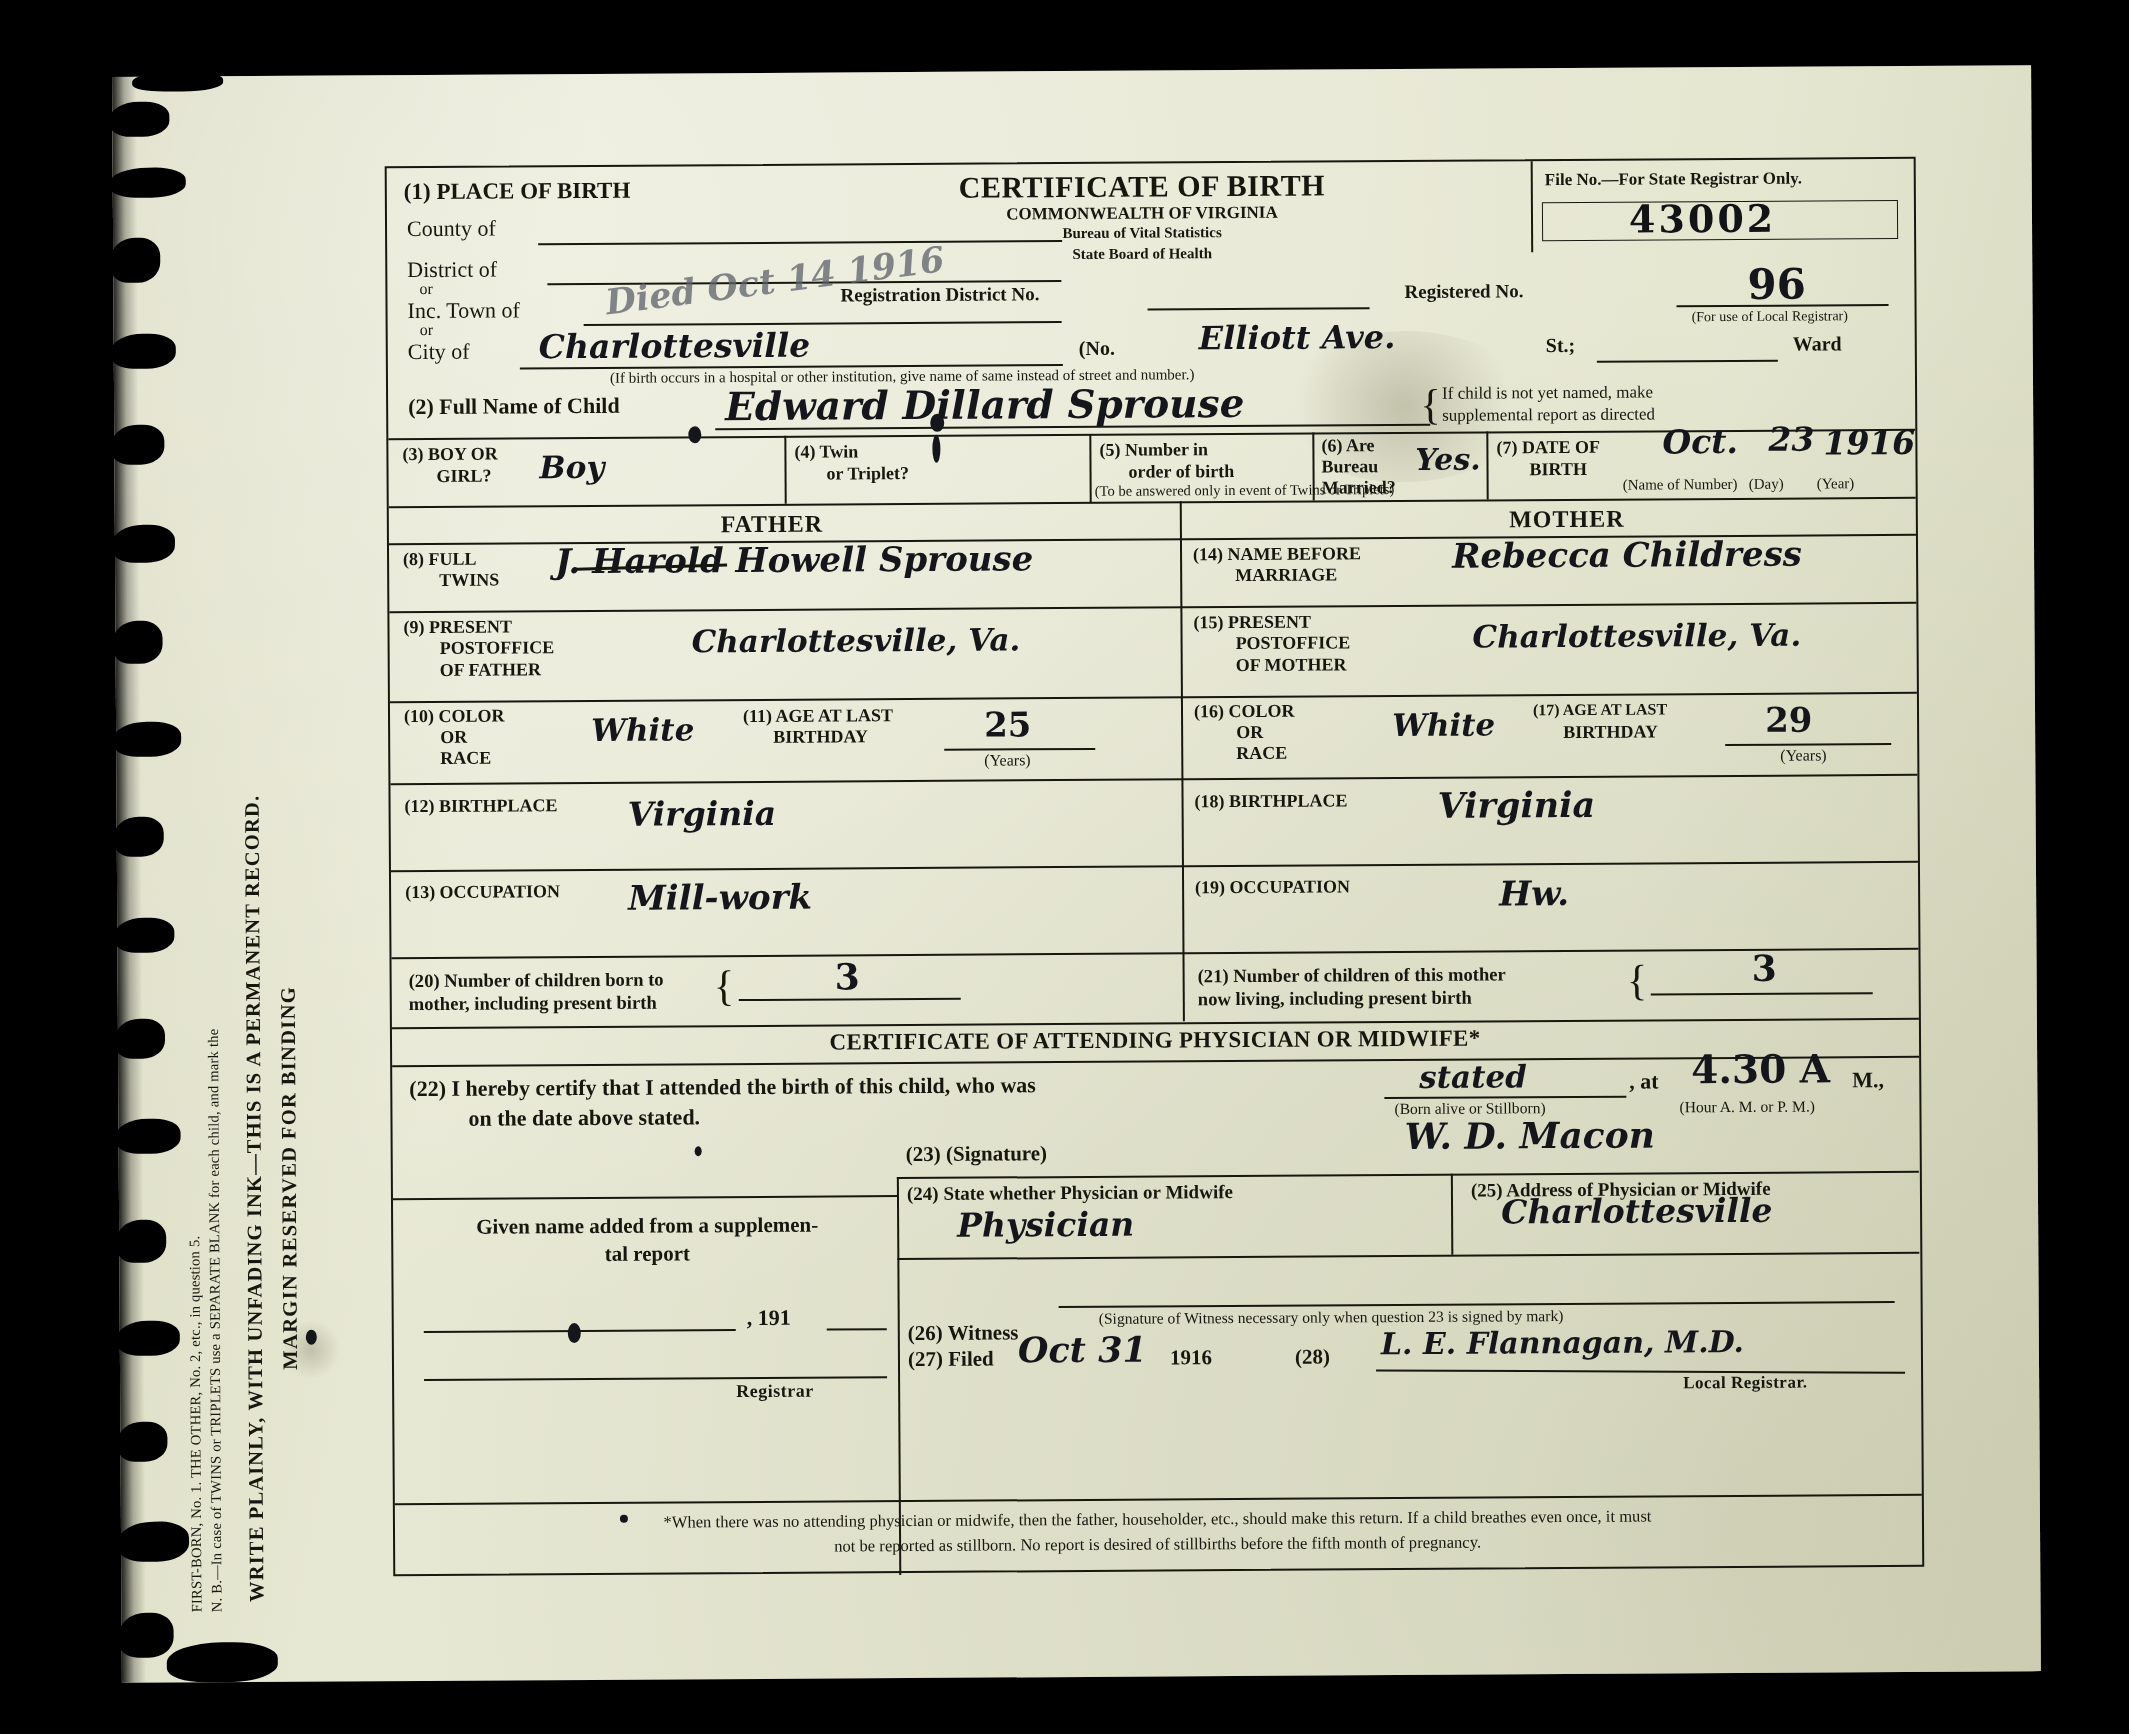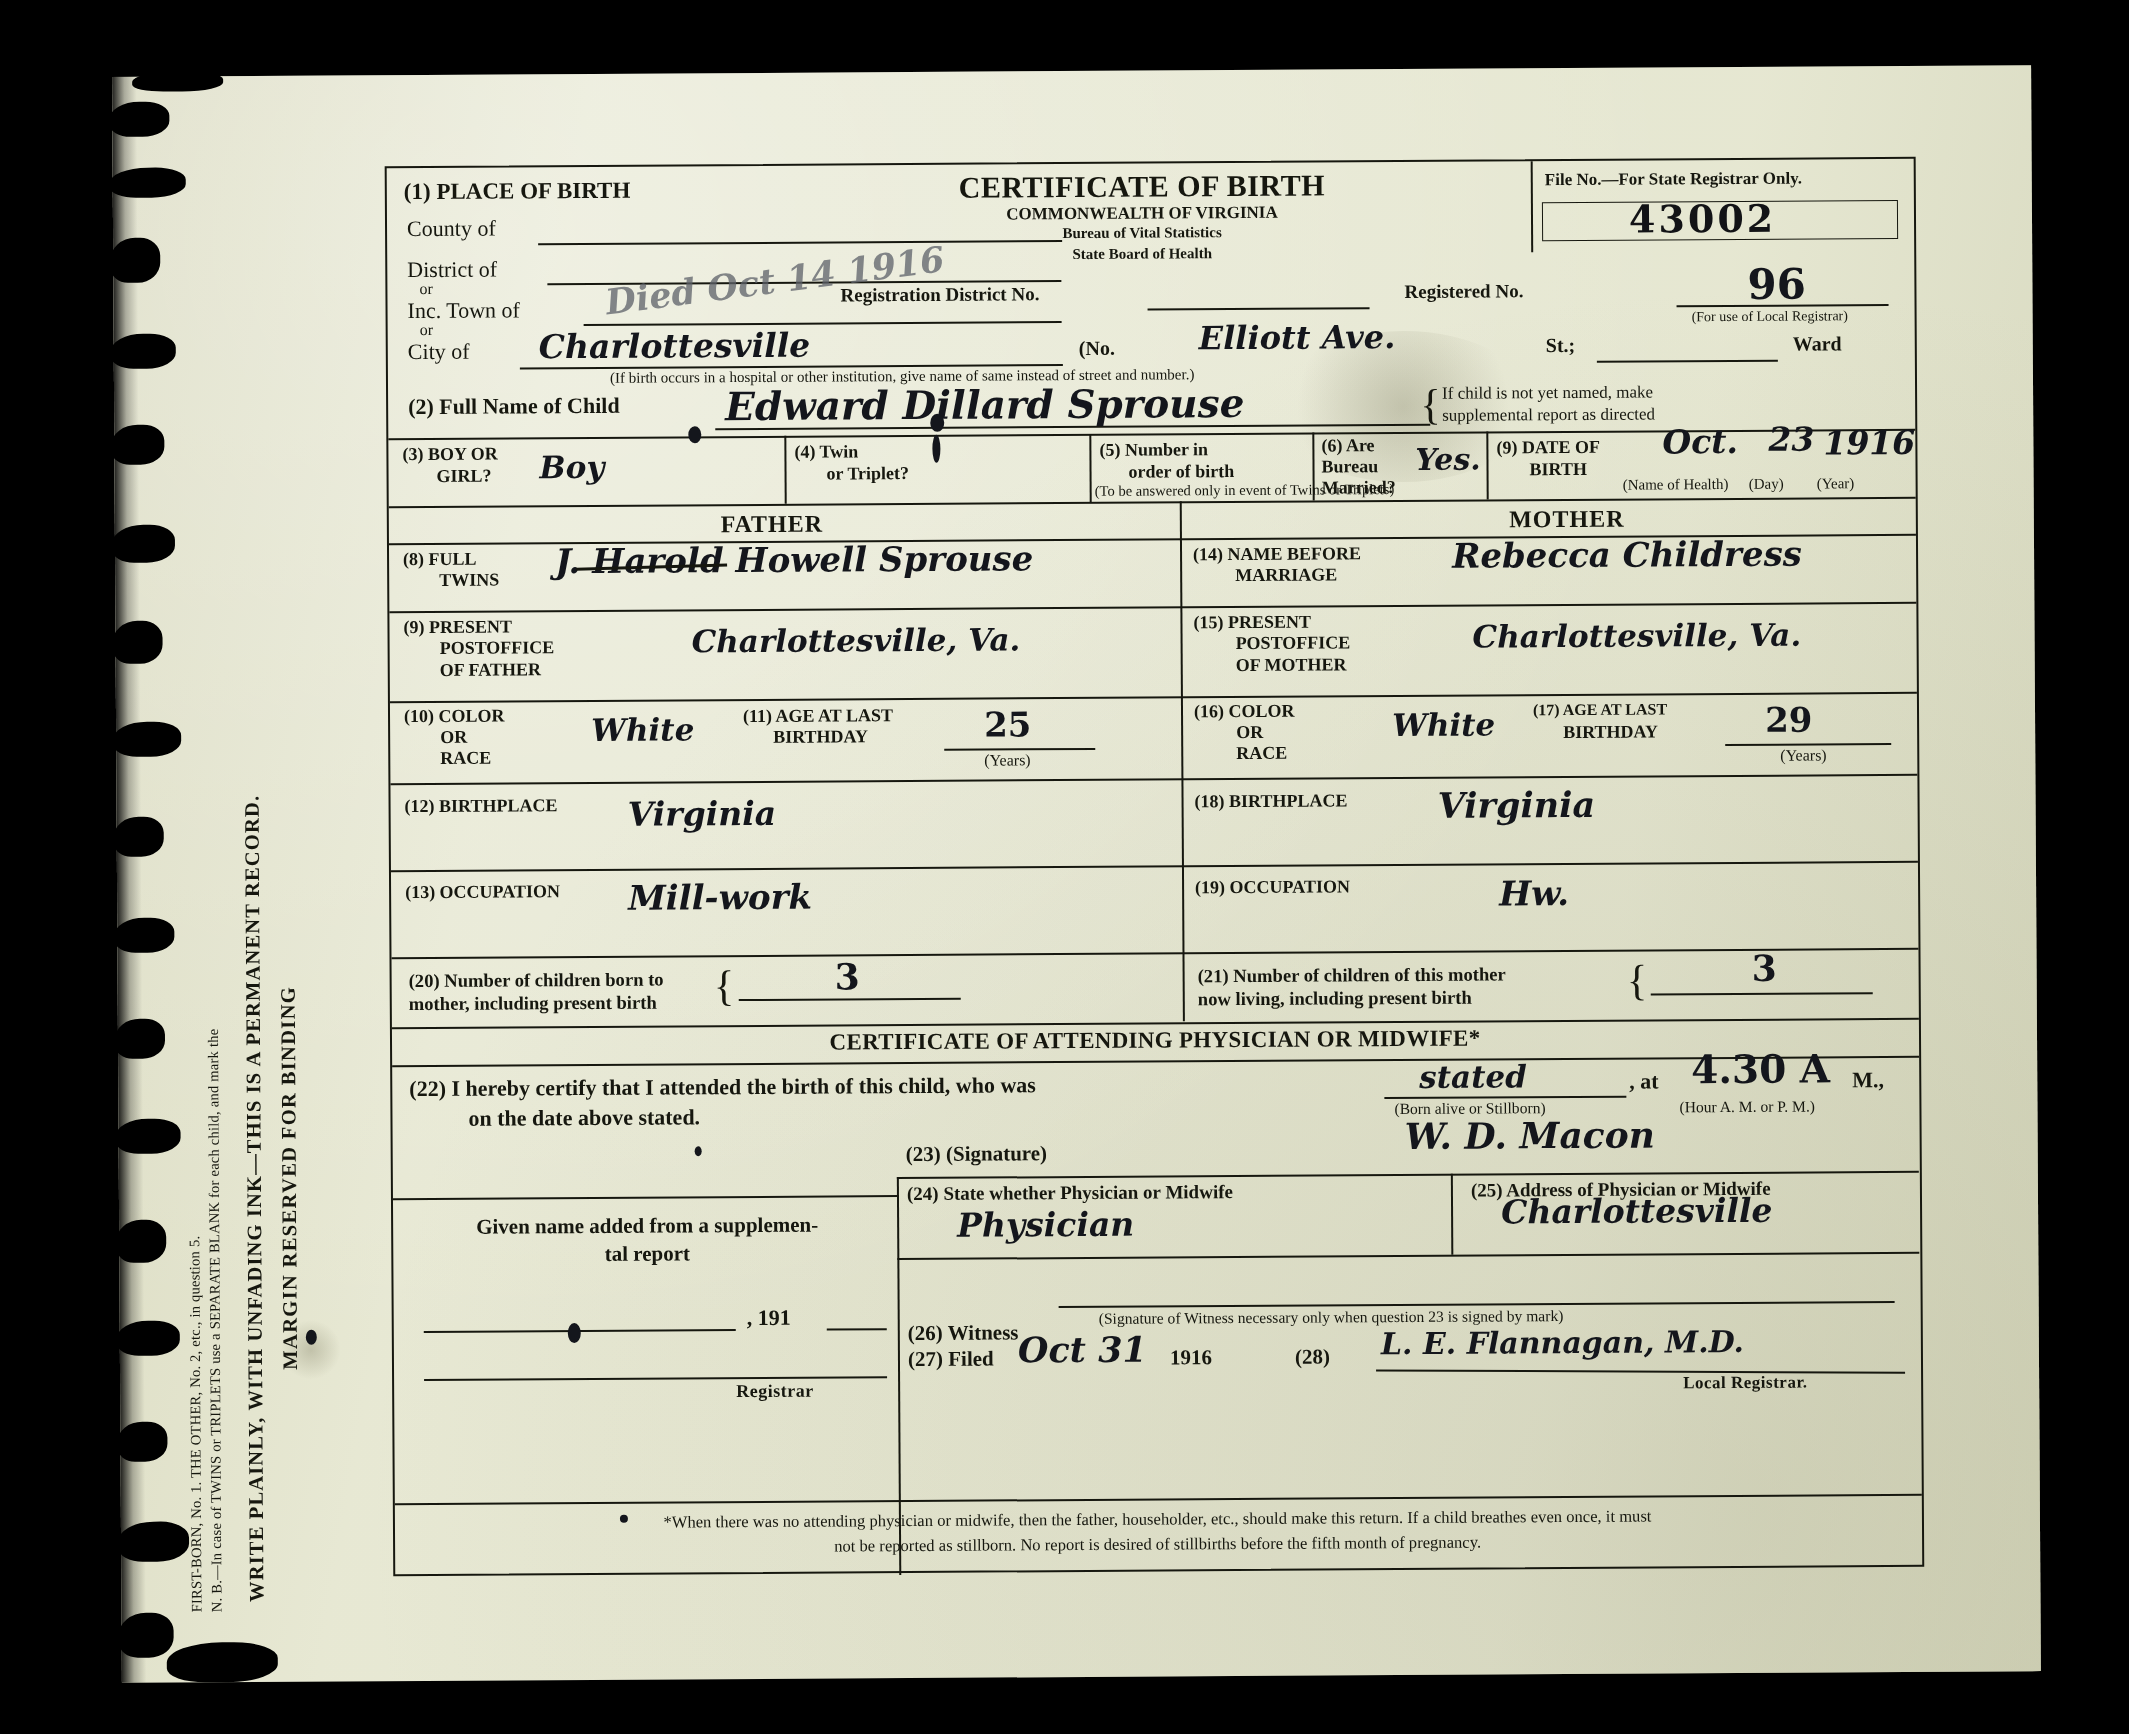--- a/index.html
+++ b/index.html
@@ -222,26 +222,26 @@
 
       <div class="lbl b" style="left:711px; top:276px; font-size:18px;">(5)  Number in</div>
       <div class="lbl b" style="left:740px; top:298px; font-size:18px;">order of birth</div>
       <div class="lbl" style="left:706px; top:319px; font-size:14.6px;">(To be answered only in event of Twins or Triplets)</div>
 
       <div class="lbl b" style="left:933px; top:273px; font-size:18px;">(6)  Are</div>
       <div class="lbl b" style="left:933px; top:294px; font-size:18px;">Bureau</div>
       <div class="lbl b" style="left:933px; top:315px; font-size:18px;">Married?</div>
       <div class="hw ink" style="left:1027px; top:280px; font-size:30px;">Yes.</div>
 
-      <div class="lbl b" style="left:1108px; top:276px; font-size:18px;">(9)  DATE OF</div>
+      <div class="lbl b" style="left:1108px; top:276px; font-size:18px;">(7)  DATE OF</div>
       <div class="lbl b" style="left:1141px; top:298px; font-size:18px;">BIRTH</div>
       <div class="hw ink" style="left:1274px; top:262px; font-size:33px;">Oct.</div>
       <div class="hw ink" style="left:1380px; top:260px; font-size:33px;">23</div>
       <div class="hw ink" style="left:1435px; top:264px; font-size:33px;">1916</div>
-      <div class="lbl" style="left:1234px; top:316px; font-size:15px;">(Name of Health)</div>
+      <div class="lbl" style="left:1234px; top:316px; font-size:15px;">(Name of Number)</div>
       <div class="lbl" style="left:1360px; top:316px; font-size:15px;">(Day)</div>
       <div class="lbl" style="left:1428px; top:316px; font-size:15px;">(Year)</div>
 
       <div class="hline" style="top:375px;"></div>
       <div class="vline" style="left:791px; top:338px; height:520px;"></div>
       <div class="lbl b ctr" style="left:212px; top:345px; width:342px; font-size:24px; letter-spacing:1px;">FATHER</div>
       <div class="lbl b ctr" style="left:1007px; top:345px; width:342px; font-size:24px; letter-spacing:1px;">MOTHER</div>
 
       <div class="hline" style="top:443px;"></div>
       <div class="lbl b" style="left:14px; top:381px; font-size:18px;">(8)  FULL</div>

